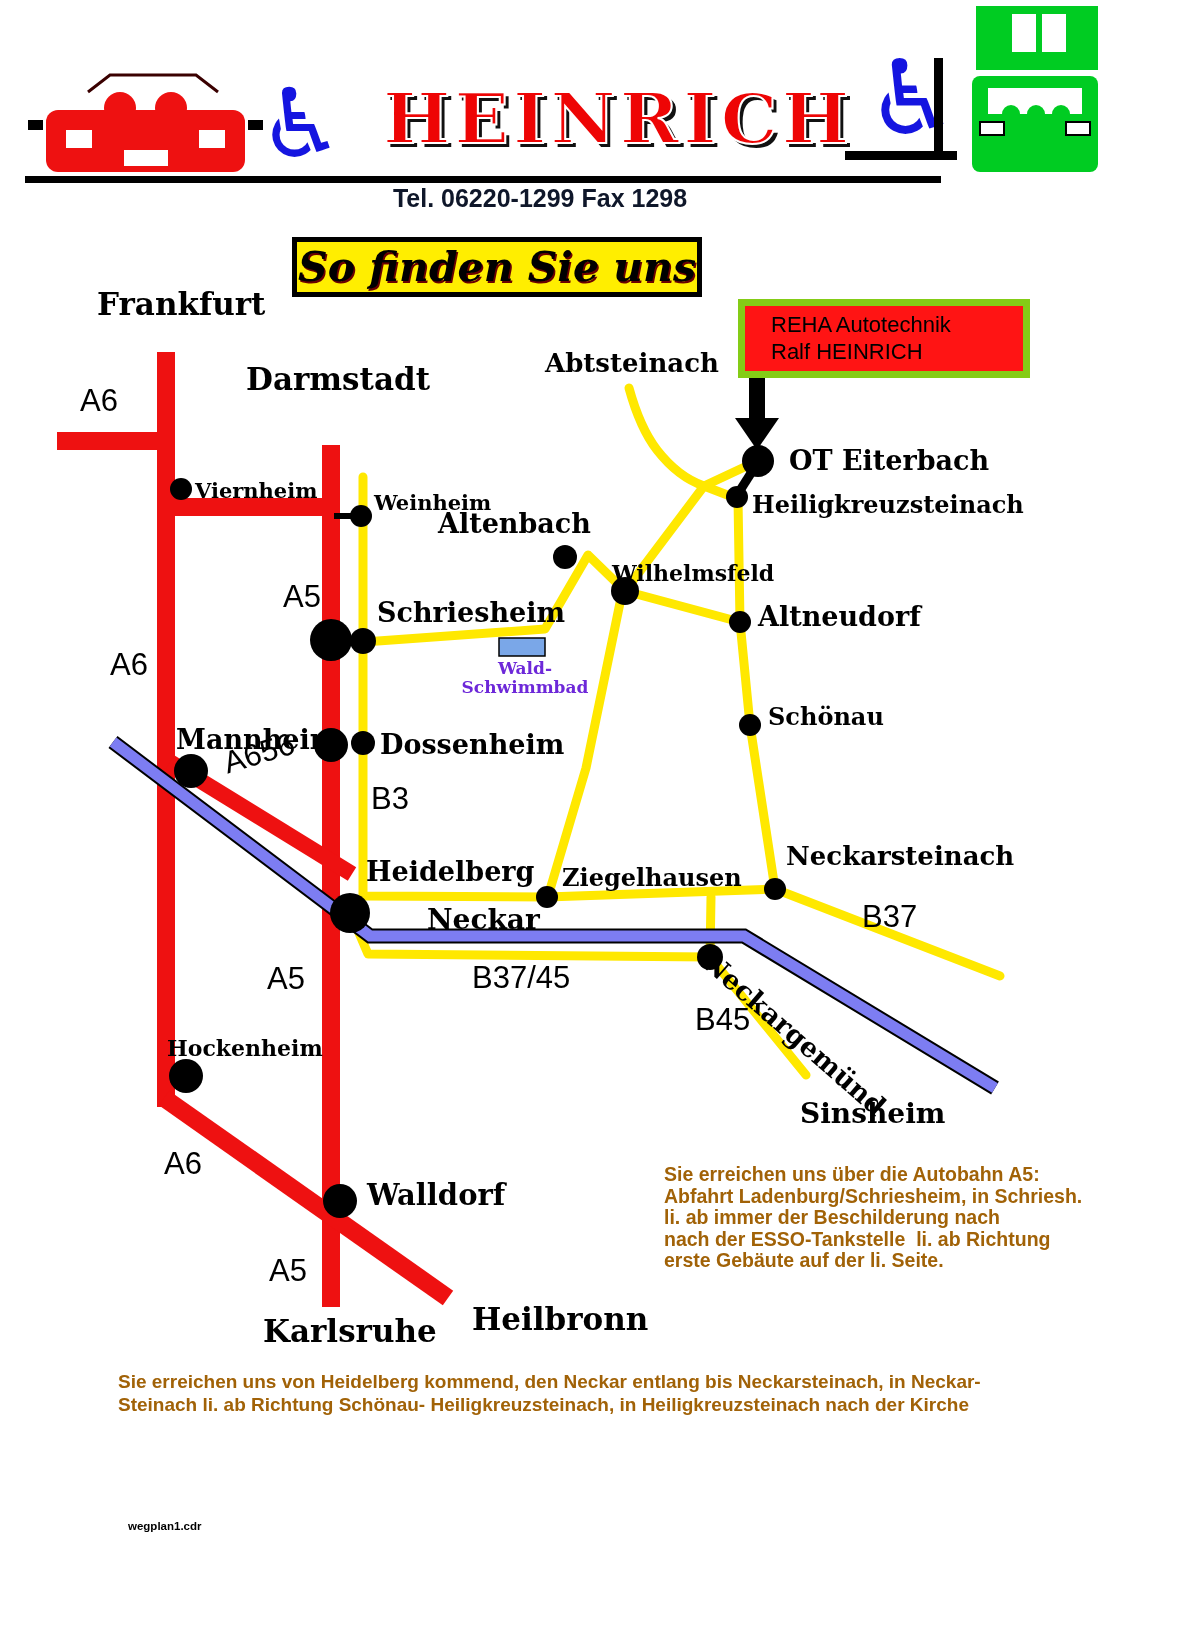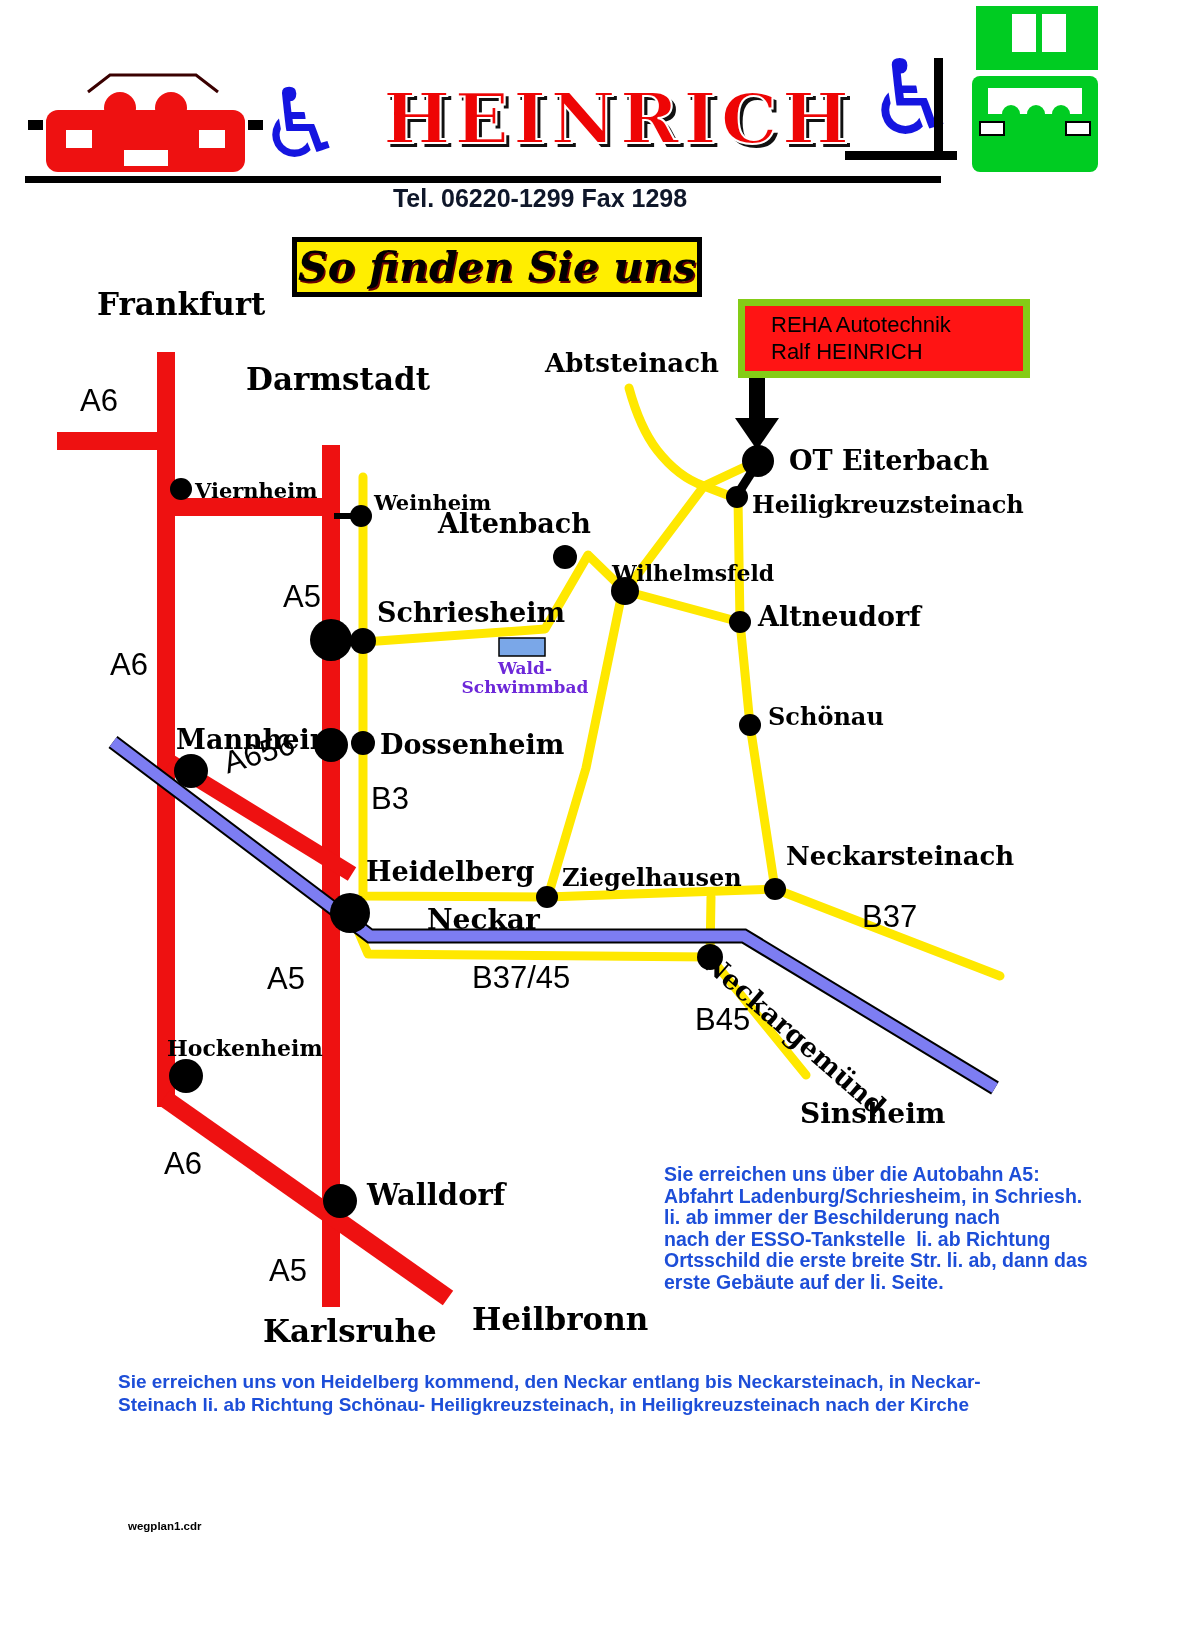--- a/index.html
+++ b/index.html
@@ -23,21 +23,21 @@
   .banner{position:absolute;left:292px;top:237px;width:400px;height:50px;background:#ffee00;
         border:5px solid #000;display:flex;align-items:center;justify-content:center;}
   .banner-text{font-family:"DejaVu Serif","Liberation Serif",serif;font-style:italic;font-weight:bold;
         font-size:41px;color:#000000;text-shadow:1.5px 1.5px 0 #6b0000;white-space:pre;}
   .callout{position:absolute;left:738px;top:299px;width:252px;height:60px;background:#ff1414;
         border:7px solid #84cc16;padding:5px 0 0 26px;box-sizing:content-box;}
   .callout div{font-size:22px;line-height:27px;color:#000;white-space:pre;}
   .pool-label{position:absolute;left:455px;top:659px;width:140px;text-align:center;
         font-family:"DejaVu Serif","Liberation Serif",serif;font-weight:bold;font-size:17px;line-height:19px;color:#6d28d9;}
   .dir{position:absolute;}
-  .dir-line{font-weight:bold;font-size:19.5px;line-height:21.6px;color:#1d4ed8;white-space:pre;}
+  .dir-line{font-weight:bold;font-size:19.5px;line-height:21.6px;color:#a16207;white-space:pre;}
   #dir-bottom .dir-line{font-size:19px;line-height:22.5px;}
   .file{position:absolute;left:128px;top:1520px;font-size:11.5px;font-weight:bold;color:#000;}
 </style>
 </head>
 <body>
 
 <div class="page">
 
   <svg class="abs" style="left:28px;top:70px" width="235" height="110" viewBox="0 0 235 110">
     <path d="M60 22 L82 5 L168 5 L190 22" stroke="#3a0000" stroke-width="3" fill="none"></path>
@@ -181,21 +181,20 @@
   <div class="callout">
     <div>REHA Autotechnik</div>
     <div>Ralf HEINRICH</div>
   </div>
 
   <div class="dir" id="dir-right" style="left:664px;top:1164px;width:480px">
       <div class="dir-line">Sie erreichen uns über die Autobahn A5:</div>
       <div class="dir-line">Abfahrt Ladenburg/Schriesheim, in Schriesh.</div>
       <div class="dir-line">li. ab immer der Beschilderung nach</div>
       <div class="dir-line">nach der ESSO-Tankstelle  li. ab Richtung</div>
-      <div class="dir-line">Ortsschild die erste breite Str. li. ab, dann das</div>
       <div class="dir-line">erste Gebäute auf der li. Seite.</div>
     </div>
   <div class="dir" id="dir-bottom" style="left:118px;top:1371px;width:980px">
       <div class="dir-line">Sie erreichen uns von Heidelberg kommend, den Neckar entlang bis Neckarsteinach, in Neckar-</div>
       <div class="dir-line">Steinach li. ab Richtung Schönau- Heiligkreuzsteinach, in Heiligkreuzsteinach nach der Kirche</div>
     </div>
 
   <div class="file">wegplan1.cdr</div>
 </div>
 

